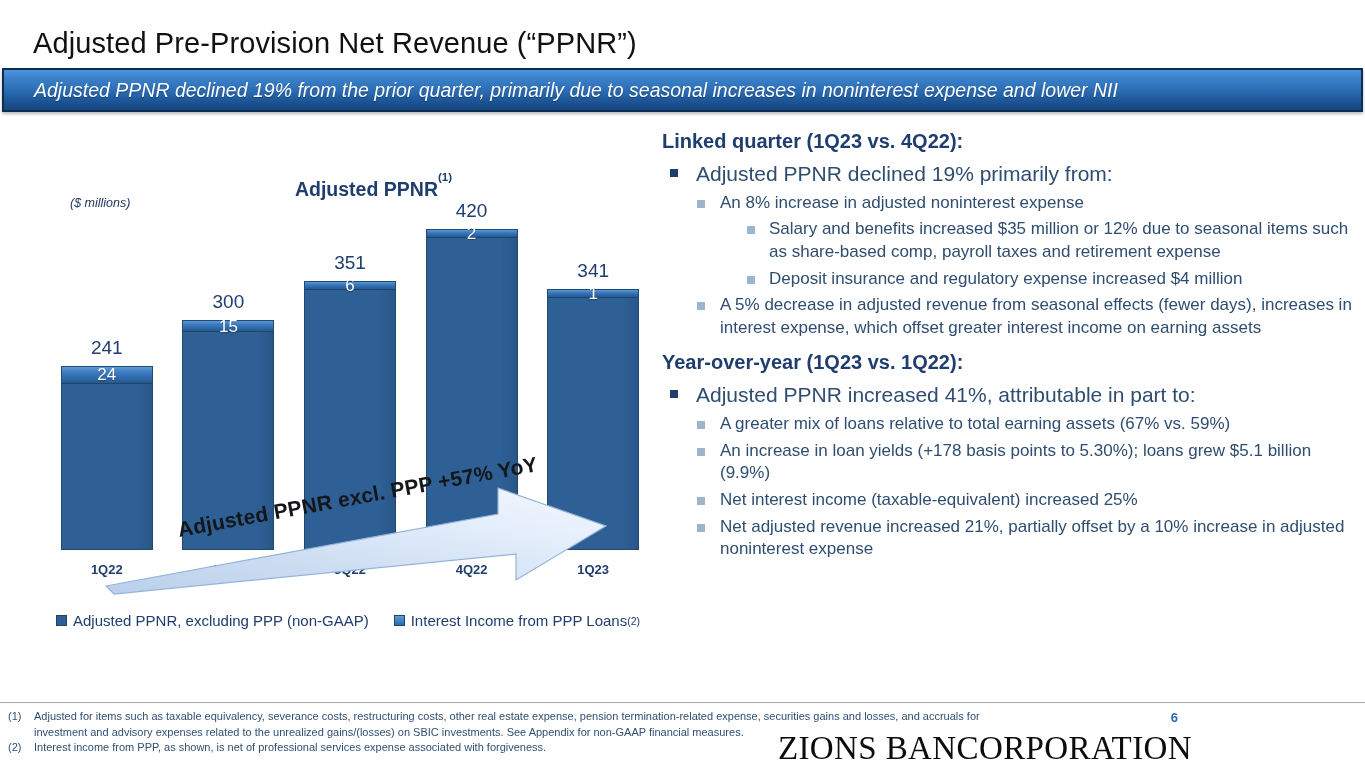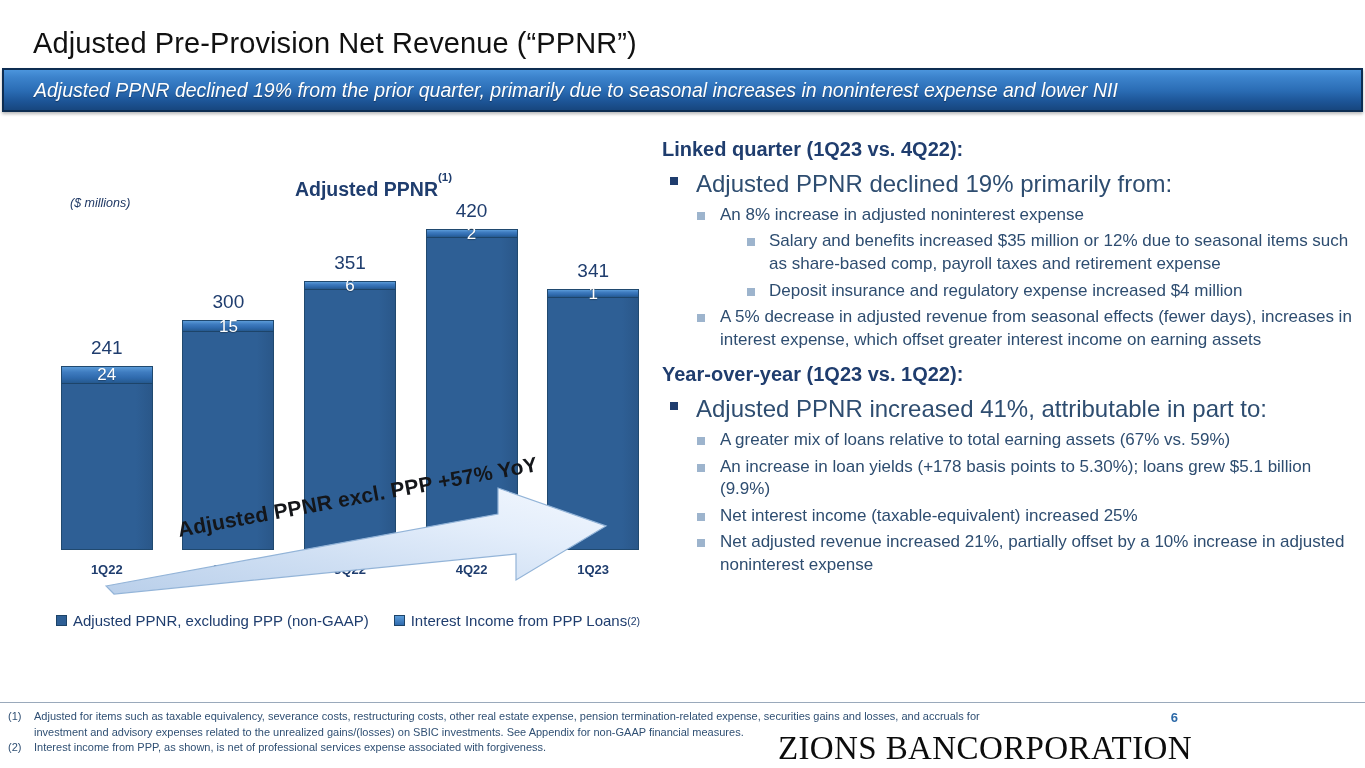--- a/index.html
+++ b/index.html
@@ -97,26 +97,26 @@
   .legend-item + .legend-item { margin-left: 25px; }
   .sw { width: 11px; height: 11px; margin-right: 6px; display:inline-block; }
   .sw-main { background: #2e5f95; border: 1px solid #1d4469; }
   .sw-ppp  { background: linear-gradient(to bottom,#5b9bd8,#2f6aad); border: 1px solid #1d4469; }
   .legend-item sup { font-size: 10.5px; }
 
   
   .commentary { position: absolute; left: 662px; top: 130px; width: 700px; }
   .section-head {
     font-size: 20px; font-weight: bold; color: #1f3d6e;
-    margin-top: 8px; margin-bottom: 7px;
+    margin-top: 0; margin-bottom: 7px;
   }
   .section-head.second { margin-top: 12px; }
   ul.lvl { list-style: none; }
   li.b1, li.b2, li.b3 { position: relative; color: #2e4d70; }
-  li.b1 { font-size: 24px; line-height: 1.32; padding-left: 34px; margin-bottom: 4px; }
+  li.b1 { font-size: 21px; line-height: 1.32; padding-left: 34px; margin-bottom: 4px; }
   li.b2 { font-size: 17px;  line-height: 1.33; padding-left: 32px; margin-bottom: 4px; }
   li.b3 { font-size: 17px;  line-height: 1.33; padding-left: 31px; margin-bottom: 4px; }
   li.b1::before, li.b2::before, li.b3::before {
     content:""; position: absolute; display:block;
   }
   li.b1::before { width: 8px; height: 8px; background: #1f3d6e; left: 8px;  top: 9px; }
   li.b2::before { width: 8px; height: 8px; background: #9db4cd; left: 9px;  top: 8px; }
   li.b3::before { width: 8px; height: 8px; background: #9db4cd; left: 9px;  top: 8px; }
   .sub1 { margin-left: 26px; }
   .sub2 { margin-left: 50px; }

